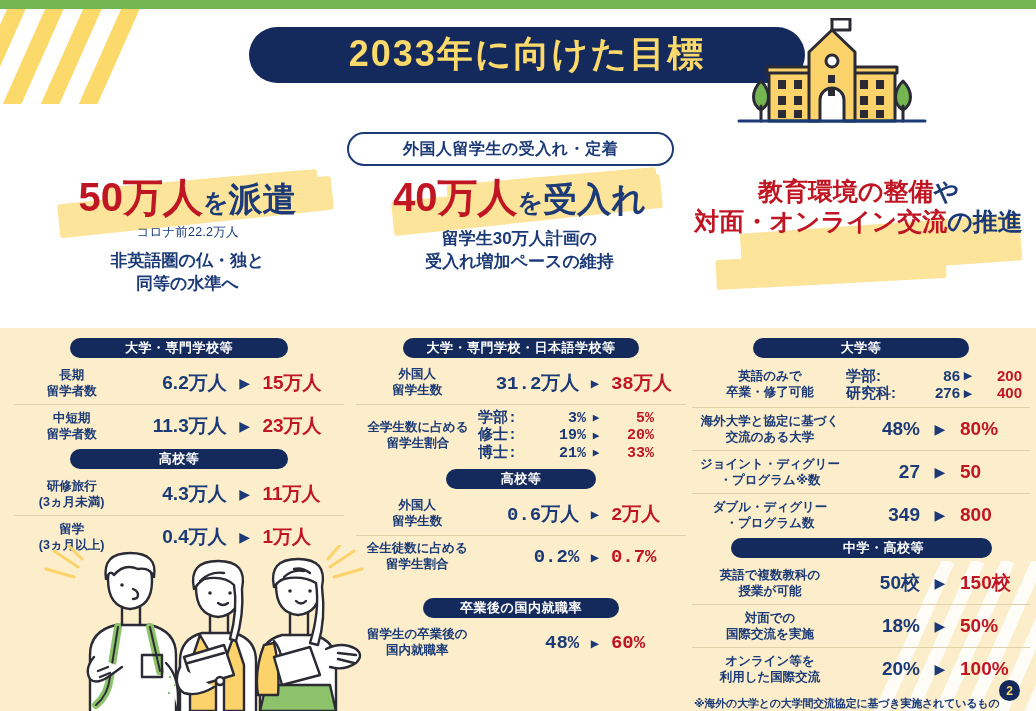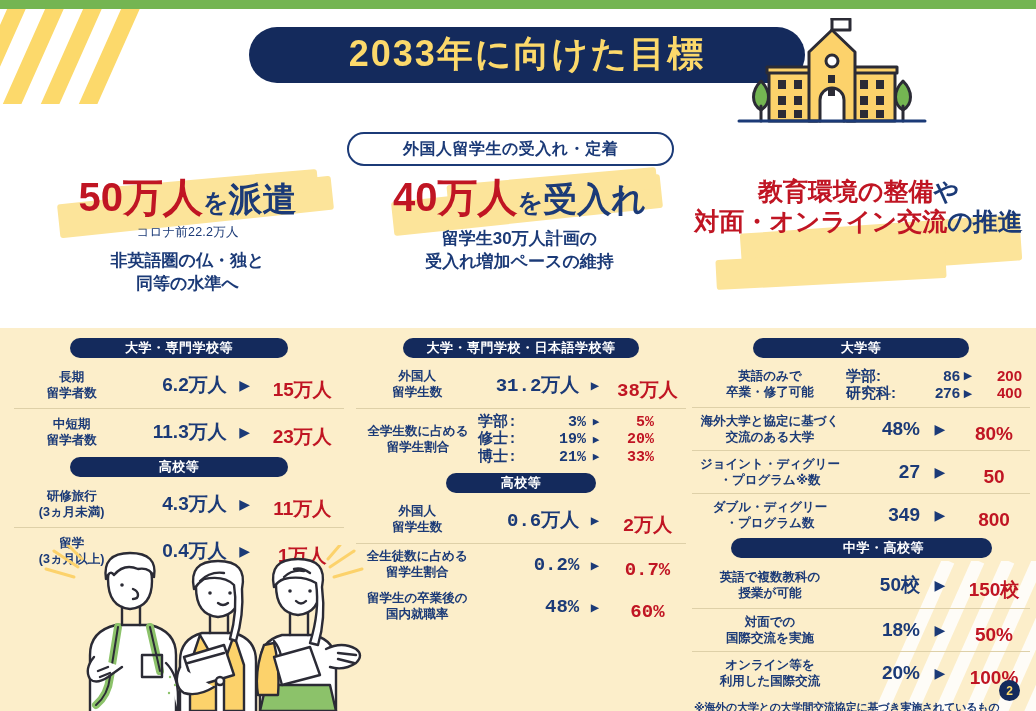--- a/index.html
+++ b/index.html
@@ -112,21 +112,21 @@
   }
   .row.nb{border-bottom:none;}
   .row .lbl{
     color:#1b3a77;font-size:12.5px;font-weight:bold;line-height:1.28;text-align:center;
   }
   .row .val{
     color:#1b3a77;font-size:19px;font-weight:bold;text-align:right;white-space:nowrap;
   }
   .row .arw{color:#1b3a77;font-size:14px;text-align:center;}
   .row .tgt{
-    color:#c01523;font-size:19px;font-weight:bold;text-align:center;white-space:nowrap;margin-top:10px;
+    color:#c01523;font-size:19px;font-weight:bold;text-align:left;white-space:nowrap;
   }
 
   
   .c1 .lbl{width:112px;}
   .c1 .val{width:100px;}
   .c1 .arw{width:36px;}
   .c1 .tgt{width:80px;}
 
   .c2 .lbl{width:120px;}
   .c2 .val{width:104px;}
@@ -384,20 +384,21 @@
       <div class="row nb">
         <div class="lbl">
           <div>全生徒数に占める</div>
           <div>留学生割合</div>
         </div>
         <div class="val">0.2%</div>
         <div class="arw">▶</div>
         <div class="tgt">0.7%</div>
       </div>
 
+      <div class="cap w2j" style="margin-top:20px">卒業後の国内就職率</div>
 
       <div class="row nb">
         <div class="lbl">
           <div>留学生の卒業後の</div>
           <div>国内就職率</div>
         </div>
         <div class="val">48%</div>
         <div class="arw">▶</div>
         <div class="tgt">60%</div>
       </div>

